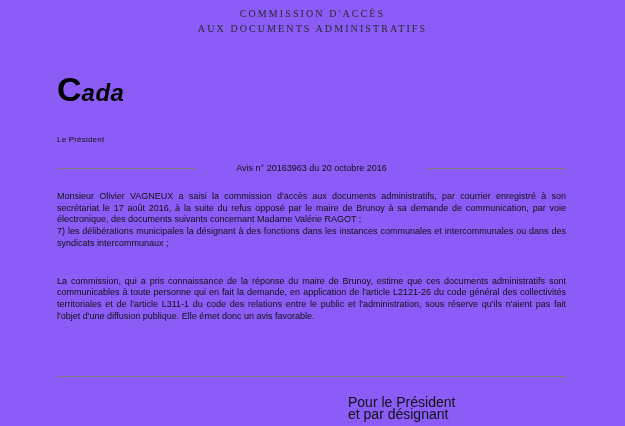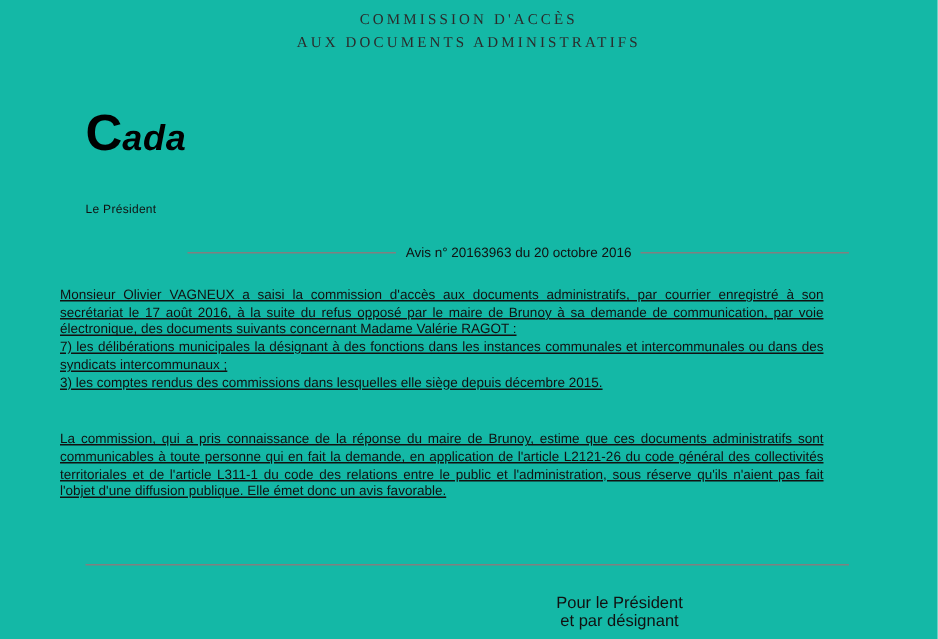--- a/index.html
+++ b/index.html
@@ -12,21 +12,21 @@
     height: 426px;
     font-family: "Liberation Sans", sans-serif;
     color: #111111;
     overflow: hidden;
     position: relative;
   }
   .page {
     position: relative;
     width: 625px;
     height: 426px;
-    background: #14b8a6;
+    background: #8b5cf6;
   }
 
   
   .letterhead {
     position: absolute;
     top: 6px;
     left: 0;
     width: 625px;
     text-align: center;
     font-family: "Liberation Serif", serif;
@@ -73,45 +73,44 @@
 
   
   .avis-row {
     position: absolute;
     top: 161px;
     left: 57px;
     width: 509px;
     height: 14px;
     display: flex;
     align-items: center;
-    justify-content: flex-end;
+    justify-content: space-between;
   }
   .rule-seg {
     height: 1px;
     background: #808080;
     width: 139px;
     flex: 0 0 139px;
   }
   .avis-title {
     font-size: 9px;
     color: #111111;
     white-space: nowrap;
     padding: 0 6px;
   }
 
   
   .body-block {
     position: absolute;
-    left: 40px;
+    left: 57px;
     top: 191px;
     width: 509px;
     font-size: 9px;
     line-height: 11.7px;
     color: #111111;
-    text-decoration: underline;
   }
   .para {
     text-align: justify;
     text-justify: inter-word;
     margin: 0;
   }
   .para-gap {
     margin-top: 26px;
   }
   .list-item {
@@ -127,22 +126,21 @@
     top: 376px;
     width: 509px;
     height: 1px;
     background: #808080;
   }
   .signature {
     position: absolute;
     left: 348px;
     top: 397px;
     width: 130px;
-    text-align: center;
-    font-size: 11px;
+    font-size: 14px;
     line-height: 11.5px;
     color: #111111;
   }
   .signature span { display: block; }
 </style>
 </head>
 <body>
 
 <div class="page">
 
@@ -159,21 +157,20 @@
 
   <div class="avis-row">
     <span class="rule-seg"></span>
     <span class="avis-title">Avis n° 20163963 du 20 octobre 2016</span>
     <span class="rule-seg"></span>
   </div>
 
   <div class="body-block">
     <p class="para">Monsieur Olivier VAGNEUX a saisi la commission d'accès aux documents administratifs, par courrier enregistré à son secrétariat le 17 août 2016, à la suite du refus opposé par le maire de Brunoy à sa demande de communication, par voie électronique, des documents suivants concernant Madame Valérie RAGOT :</p>
     <p class="list-item">7) les délibérations municipales la désignant à des fonctions dans les instances communales et intercommunales ou dans des syndicats intercommunaux ;</p>
-    <p class="list-item">3) les comptes rendus des commissions dans lesquelles elle siège depuis décembre 2015.</p>
     <p class="para para-gap">La commission, qui a pris connaissance de la réponse du maire de Brunoy, estime que ces documents administratifs sont communicables à toute personne qui en fait la demande, en application de l'article L2121-26 du code général des collectivités territoriales et de l'article L311-1 du code des relations entre le public et l'administration, sous réserve qu'ils n'aient pas fait l'objet d'une diffusion publique. Elle émet donc un avis favorable.</p>
   </div>
 
   <div class="footer-rule"></div>
 
   <div class="signature">
     <span>Pour le Président</span>
     <span>et par désignant</span>
   </div>
 

